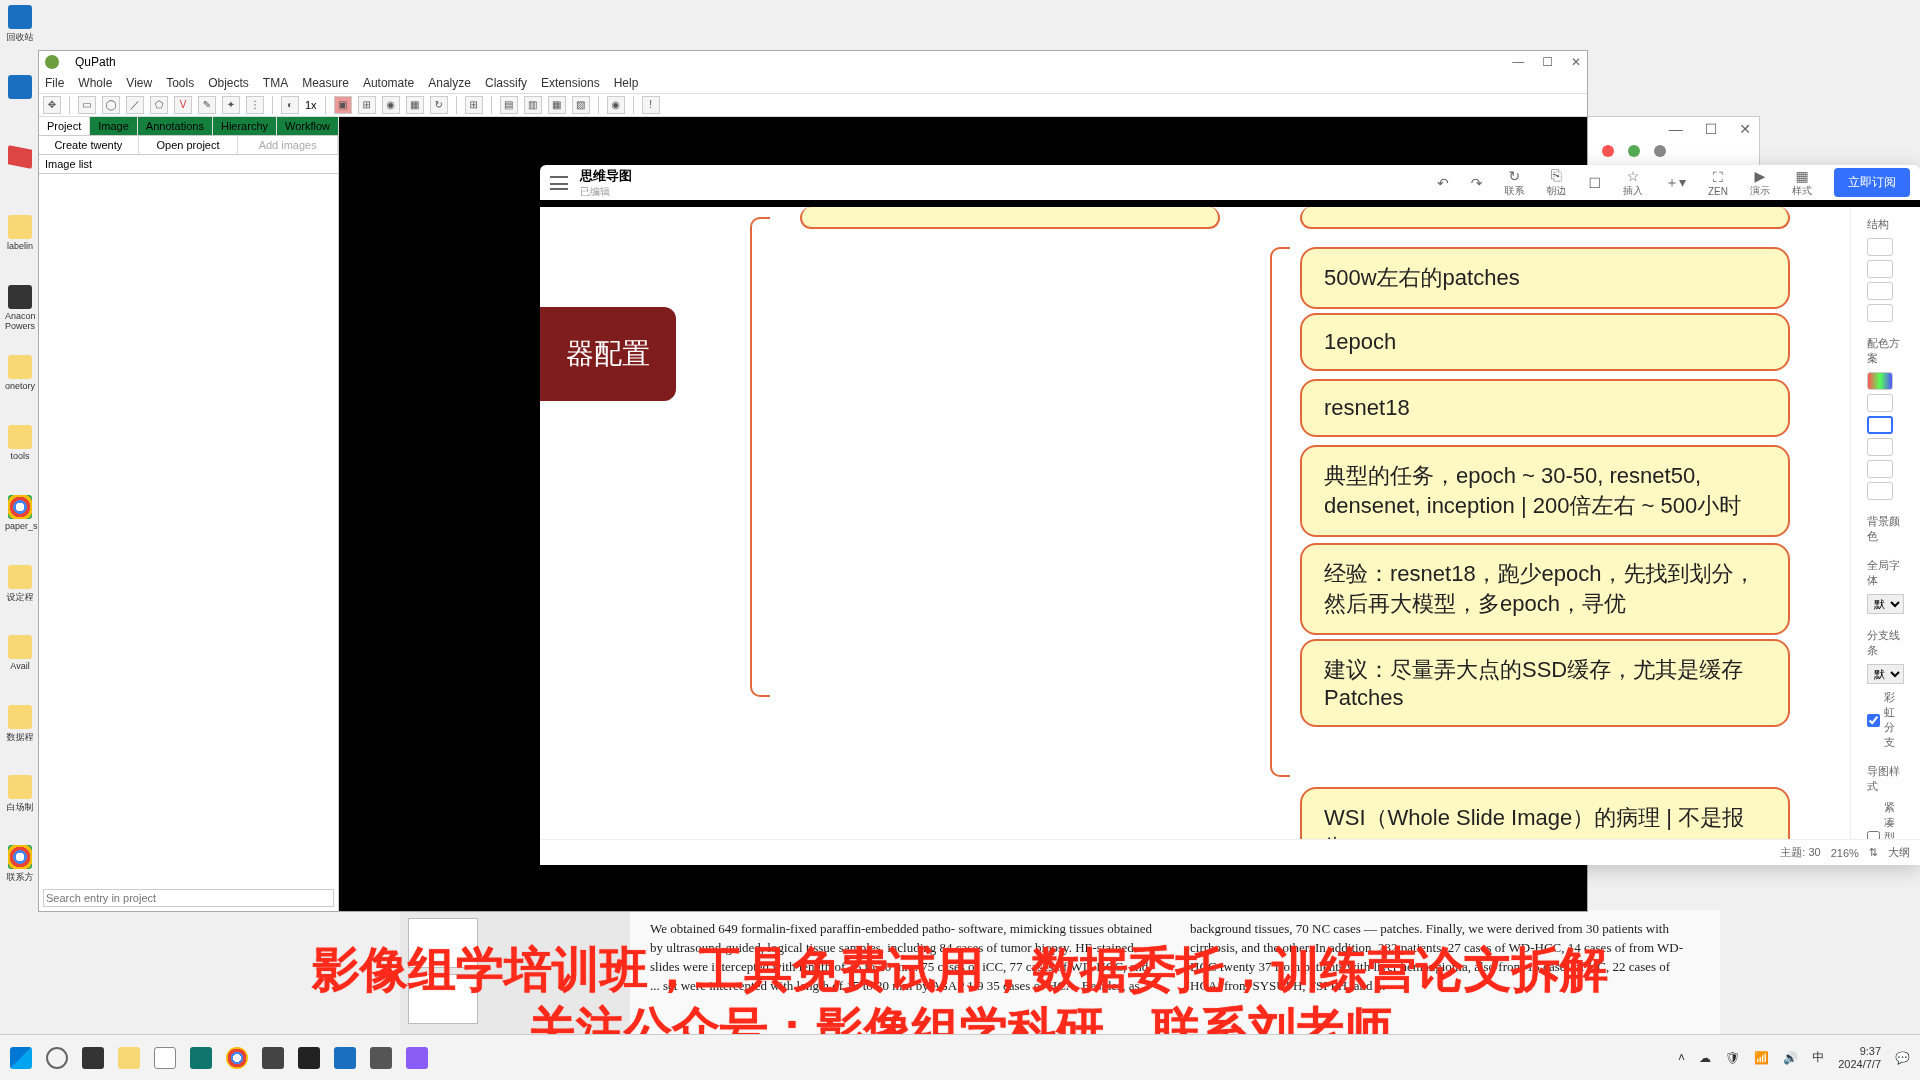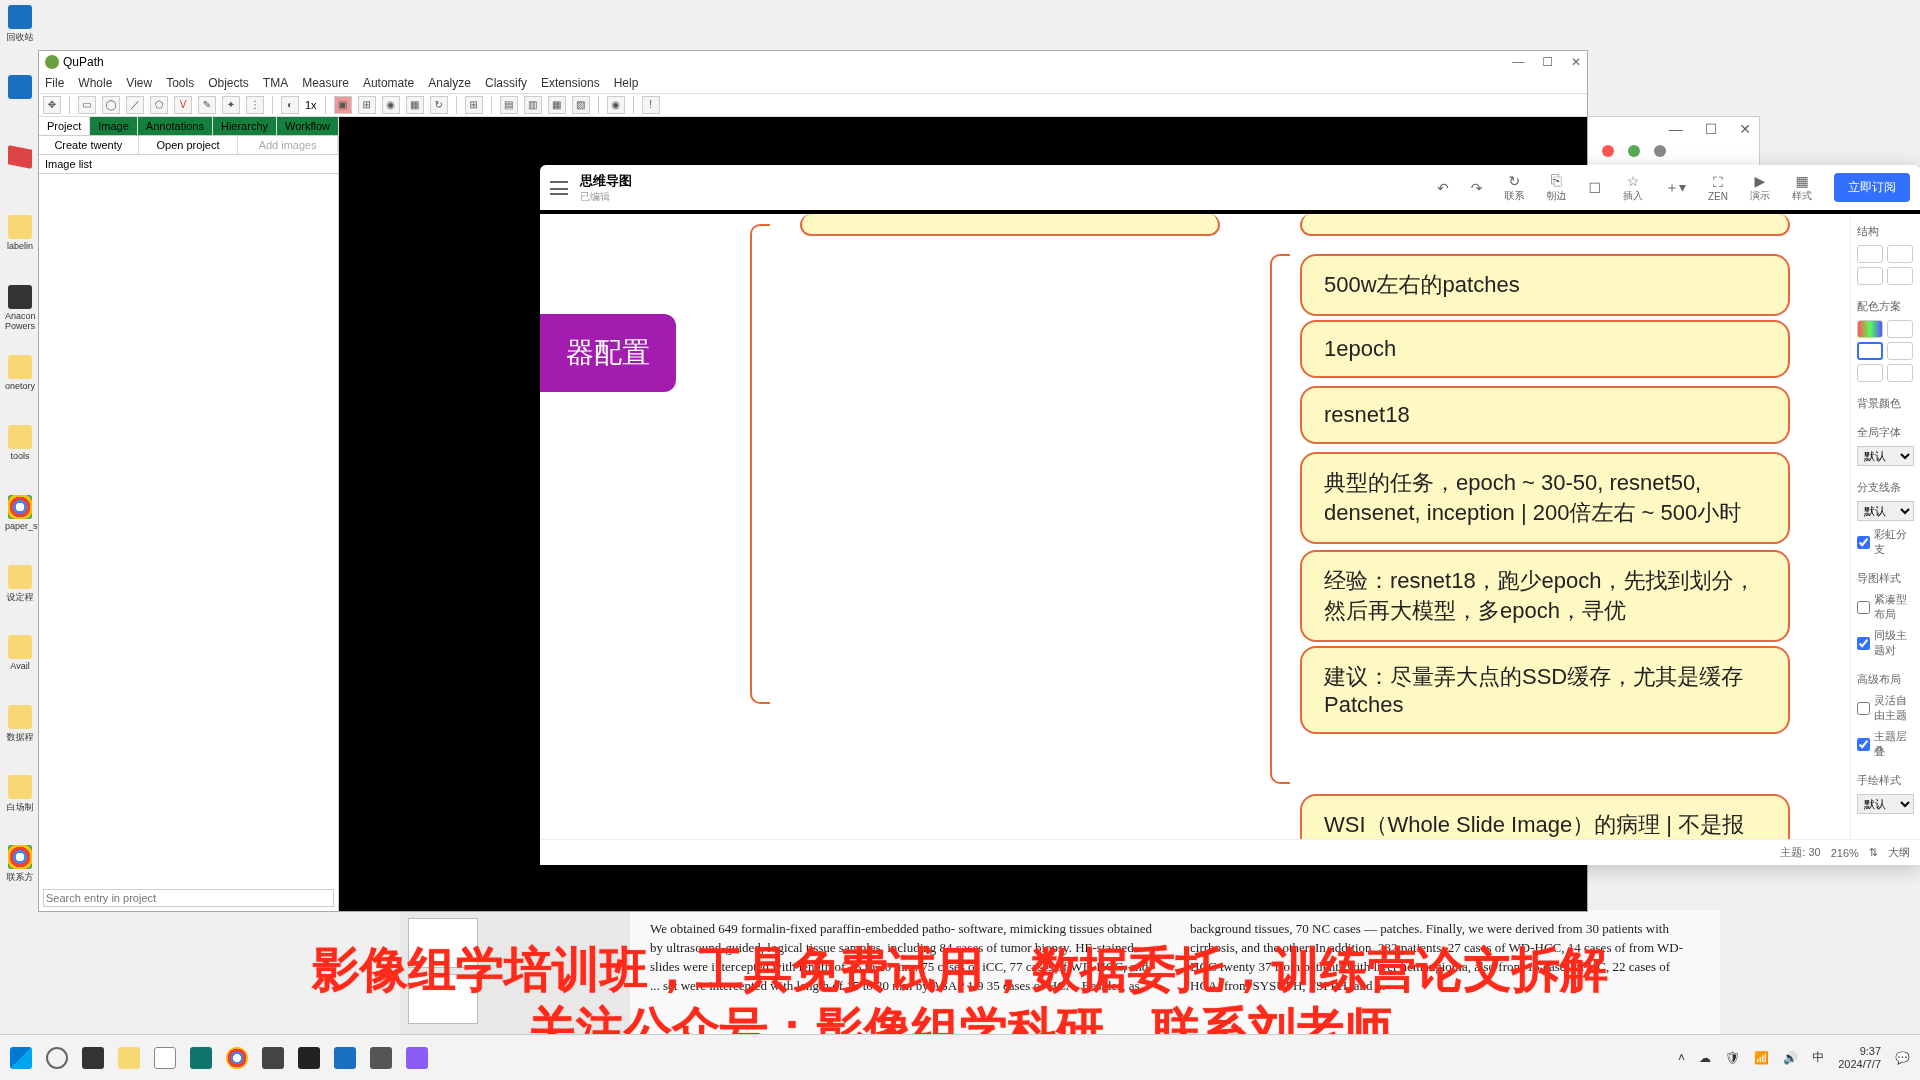--- a/index.html
+++ b/index.html
@@ -10,21 +10,21 @@
 .desktop-icon { width: 30px; height: 55px; margin-bottom: 15px; text-align: center; font-size: 9px; color: #333; }
 .desktop-icon .box { width: 24px; height: 24px; margin: 0 auto 2px; border-radius: 3px; }
 .di-recycle { background: #1a6fc0; }
 .di-red { background: #d44; border-radius: 0; clip-path: polygon(0 0, 100% 20%, 100% 100%, 0 80%); }
 .di-folder { background: #f8d775; }
 .di-dark { background: #333; }
 .di-chrome { background: radial-gradient(circle, #fff 25%, #4285f4 26% 40%, #ea4335 40% 60%, #fbbc05 60% 80%, #34a853 80%); border-radius: 50%; }
 
 
 .qupath-window { position: absolute; left: 38px; top: 50px; width: 1550px; height: 862px; background: #fff; border: 1px solid #aaa; z-index: 5; }
-.qupath-title { height: 22px; line-height: 22px; padding: 0 6px; font-size: 12px; display: flex; align-items: center; gap: 4px; background: #fff; }
+.qupath-title { height: 22px; line-height: 22px; padding: 0 6px; font-size: 12px; display: flex; align-items: center; gap: 16px; background: #fff; }
 .qupath-title .qp-icon { width: 14px; height: 14px; background: #6a9e3f; border-radius: 50%; }
 .qupath-title-btns { margin-left: auto; display: flex; gap: 18px; font-size: 12px; color: #666; }
 .qupath-menu { height: 20px; padding: 0 6px; font-size: 12px; display: flex; gap: 14px; align-items: center; color: #333; }
 .qupath-toolbar { height: 24px; border-top: 1px solid #ddd; border-bottom: 1px solid #ddd; display: flex; align-items: center; gap: 6px; padding: 0 4px; }
 .tb-btn { width: 18px; height: 18px; border: 1px solid #ccc; background: #f5f5f5; font-size: 10px; text-align: center; line-height: 16px; color: #555; }
 .tb-sep { width: 1px; height: 18px; background: #ccc; margin: 0 2px; }
 .qupath-body { display: flex; height: calc(100% - 66px); }
 .qupath-left { width: 300px; border-right: 1px solid #ccc; display: flex; flex-direction: column; }
 .qp-tabs { display: flex; font-size: 11px; border-bottom: 1px solid #ccc; }
 .qp-tab { padding: 3px 8px; border-right: 1px solid #ddd; background: #15803d; }
@@ -32,45 +32,45 @@
 .qp-proj-btns { display: flex; font-size: 11px; border-bottom: 1px solid #ccc; }
 .qp-proj-btn { flex: 1; padding: 3px; text-align: center; border-right: 1px solid #ddd; }
 .qp-proj-btn.dis { color: #aaa; }
 .qp-label { font-size: 11px; padding: 3px 6px; border-bottom: 1px solid #ccc; }
 .qp-search { margin-top: auto; padding: 4px; }
 .qp-search input { width: 100%; font-size: 11px; padding: 2px; border: 1px solid #ccc; }
 .qupath-viewport { flex: 1; background: #000; position: relative; }
 
 
 .mindmap-window { position: absolute; left: 540px; top: 165px; width: 1380px; height: 700px; background: #fff; z-index: 10; box-shadow: 0 4px 20px rgba(0,0,0,.2); border-radius: 6px 6px 0 0; display: flex; flex-direction: column; }
-.mm-header { height: 49px; display: flex; align-items: center; padding: 0 10px; border-bottom: 4px solid #000000; }
+.mm-header { height: 42px; display: flex; align-items: center; padding: 0 10px; border-bottom: 7px solid #000000; }
 .mm-burger { width: 18px; height: 14px; border-top: 2px solid #666; border-bottom: 2px solid #666; position: relative; cursor: pointer; }
 .mm-burger::after { content:""; position:absolute; left:0; right:0; top:5px; height:2px; background:#666; }
 .mm-title-block { margin-left: 12px; }
 .mm-title { font-size: 13px; font-weight: 600; }
 .mm-edited { font-size: 10px; color: #999; }
 .mm-head-right { margin-left: auto; display: flex; gap: 22px; font-size: 10px; color: #666; align-items: center; }
 .mm-head-item { text-align: center; }
 .mm-head-item .ic { font-size: 14px; display: block; }
 .mm-primary-btn { background: #3370ff; color: #fff; padding: 6px 14px; border-radius: 4px; font-size: 12px; }
 .mm-body { flex: 1; display: flex; overflow: hidden; }
 .mm-canvas { flex: 1; position: relative; overflow: hidden; background: #fff; }
-.mm-side { width: 70px; border-left: 1px solid #eee; padding: 10px 6px; font-size: 11px; color: #666; }
+.mm-side { width: 70px; border-left: 1px solid #eee; padding: 10px 16px; font-size: 11px; color: #666; }
 .mm-side-sec { margin-bottom: 14px; }
 .mm-side-title { margin-bottom: 6px; }
 .mm-side-opts { display: flex; flex-wrap: wrap; gap: 4px; }
 .mm-side-opt { width: 26px; height: 18px; border: 1px solid #ccc; border-radius: 3px; }
 .mm-side-opt.sel { border: 2px solid #3370ff; }
 .mm-side-select { width: 100%; font-size: 11px; padding: 2px; border: 1px solid #ccc; }
 .mm-side-check { display: flex; align-items: center; gap: 4px; margin-top: 6px; }
 .mm-side-check input { accent-color: #3370ff; }
 
 
 .mm-node { position: absolute; border: 2px solid #e3683c; border-radius: 16px; padding: 14px 22px; font-size: 22px; background: #fef9c3; color: #222; }
-.mm-orange-block { position: absolute; background: #a21caf; color: #fff; font-size: 28px; font-weight: 500; padding: 20px 26px; border-radius: 12px; }
+.mm-orange-block { position: absolute; background: #7f1d1d; color: #fff; font-size: 28px; font-weight: 500; padding: 28px 26px; border-radius: 12px; }
 .mm-brace { position: absolute; width: 20px; border-left: 2px solid #e3683c; border-top: 2px solid #e3683c; border-bottom: 2px solid #e3683c; border-radius: 10px 0 0 10px; }
 
 .mm-footer { height: 26px; border-top: 1px solid #eee; display: flex; align-items: center; justify-content: flex-end; padding: 0 10px; font-size: 11px; color: #666; gap: 10px; }
 
 
 .chrome-window { position: absolute; left: 1565px; top: 116px; width: 195px; height: 50px; background: #fff; border: 1px solid #ccc; z-index: 4; }
 .chrome-ctrls { position: absolute; right: 8px; top: 4px; display: flex; gap: 22px; font-size: 14px; color: #666; }
 .chrome-icons { position: absolute; left: 10px; top: 28px; display: flex; gap: 14px; }
 .chrome-dot { width: 12px; height: 12px; border-radius: 50%; }
 

